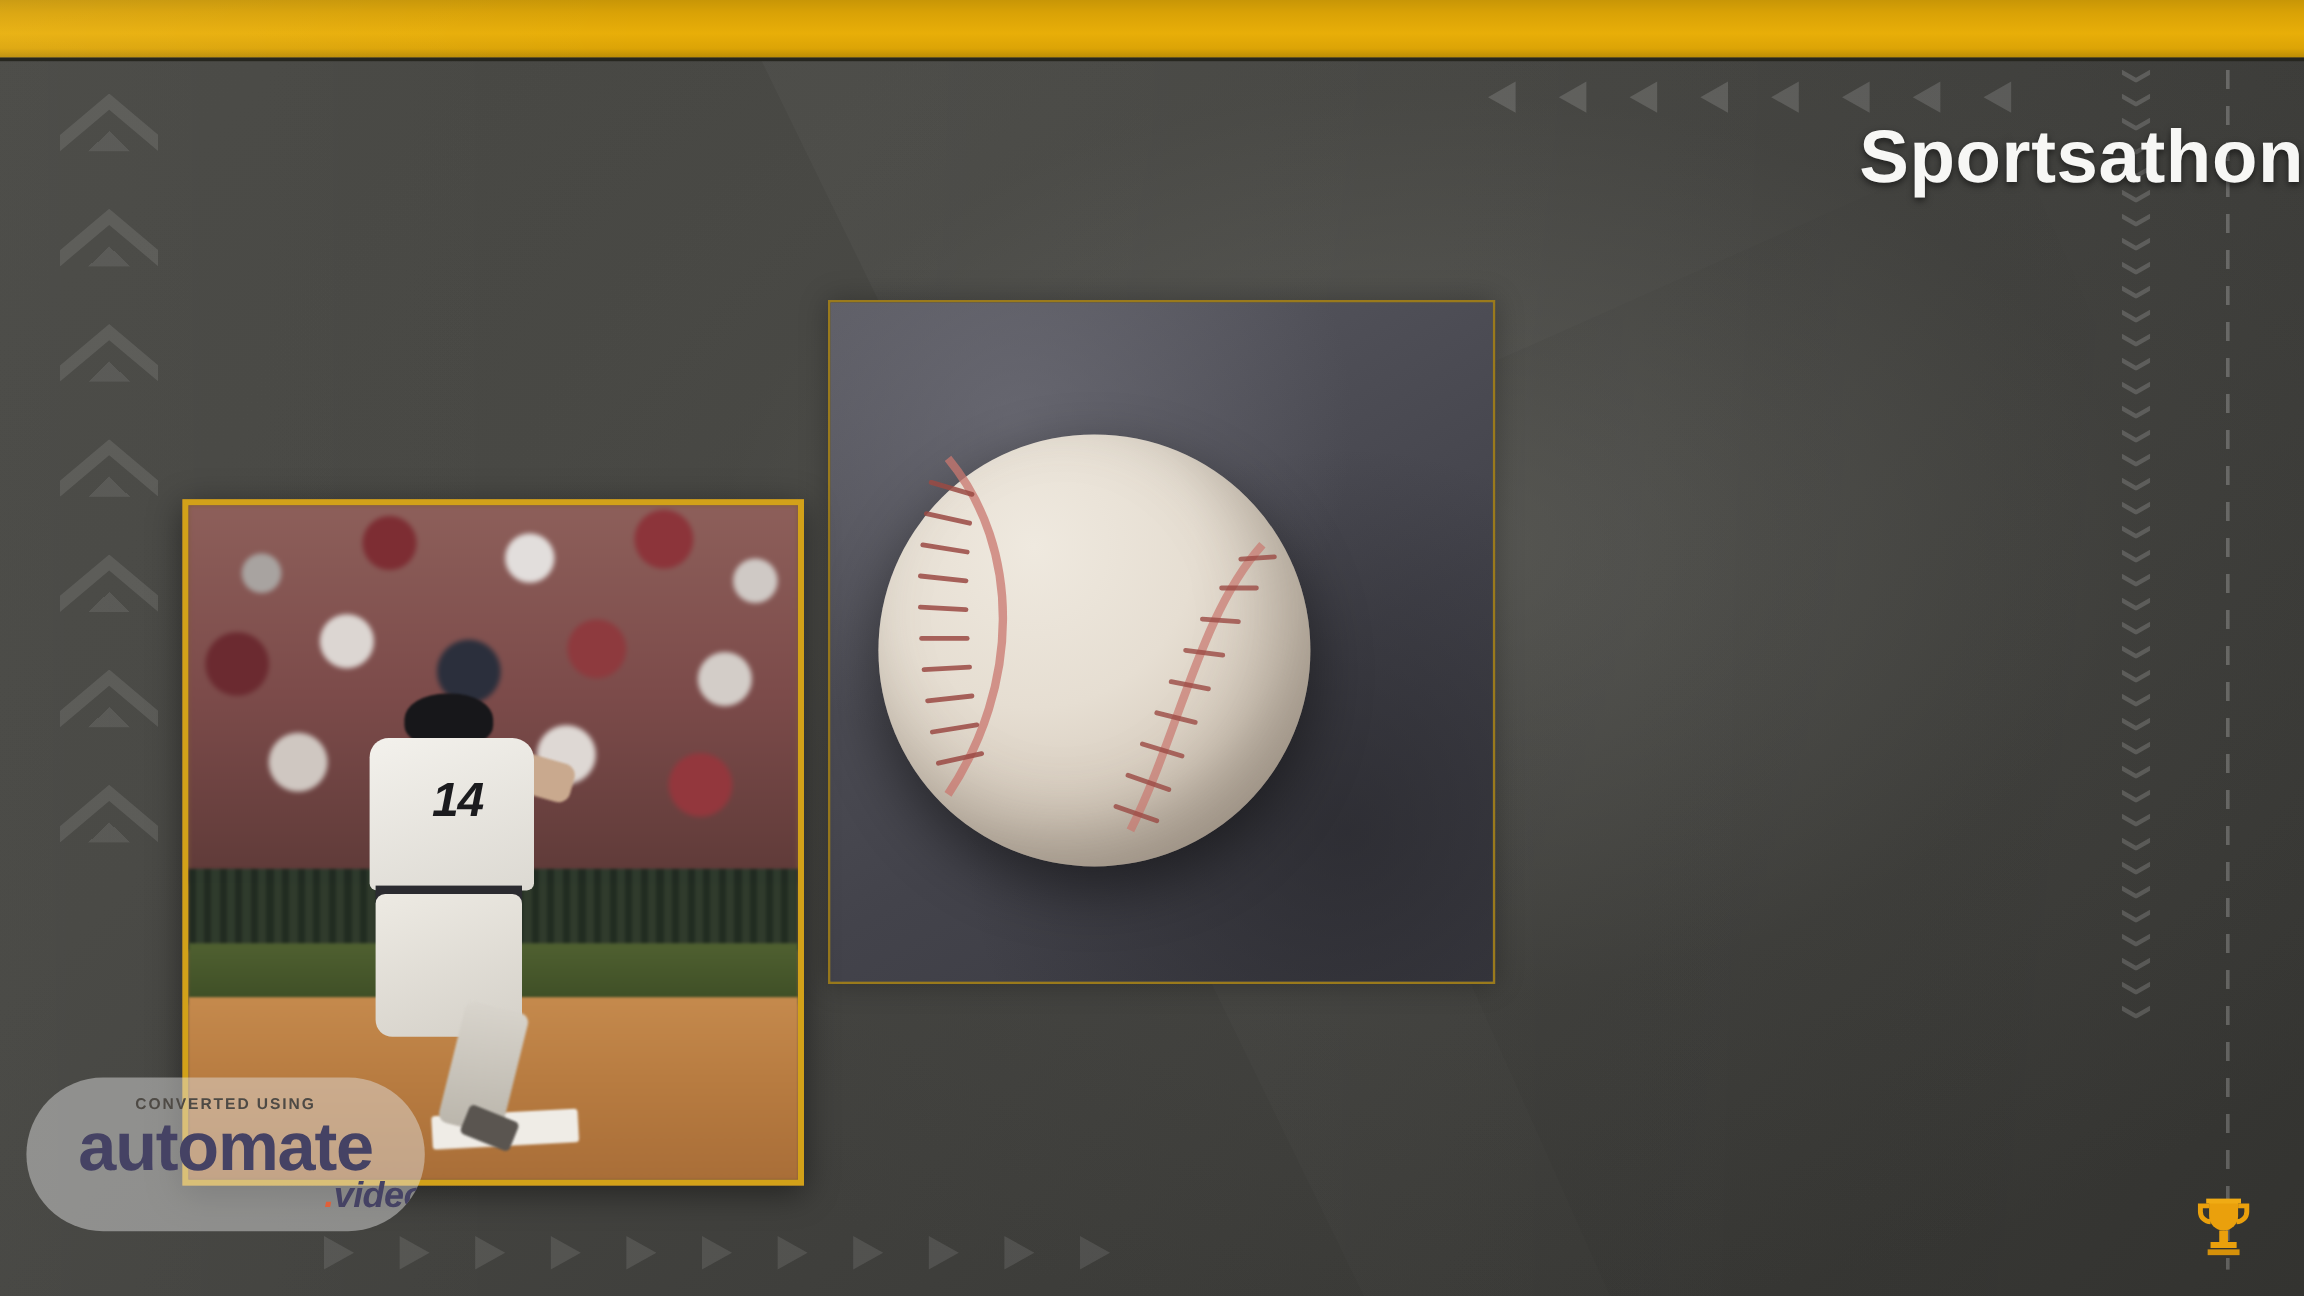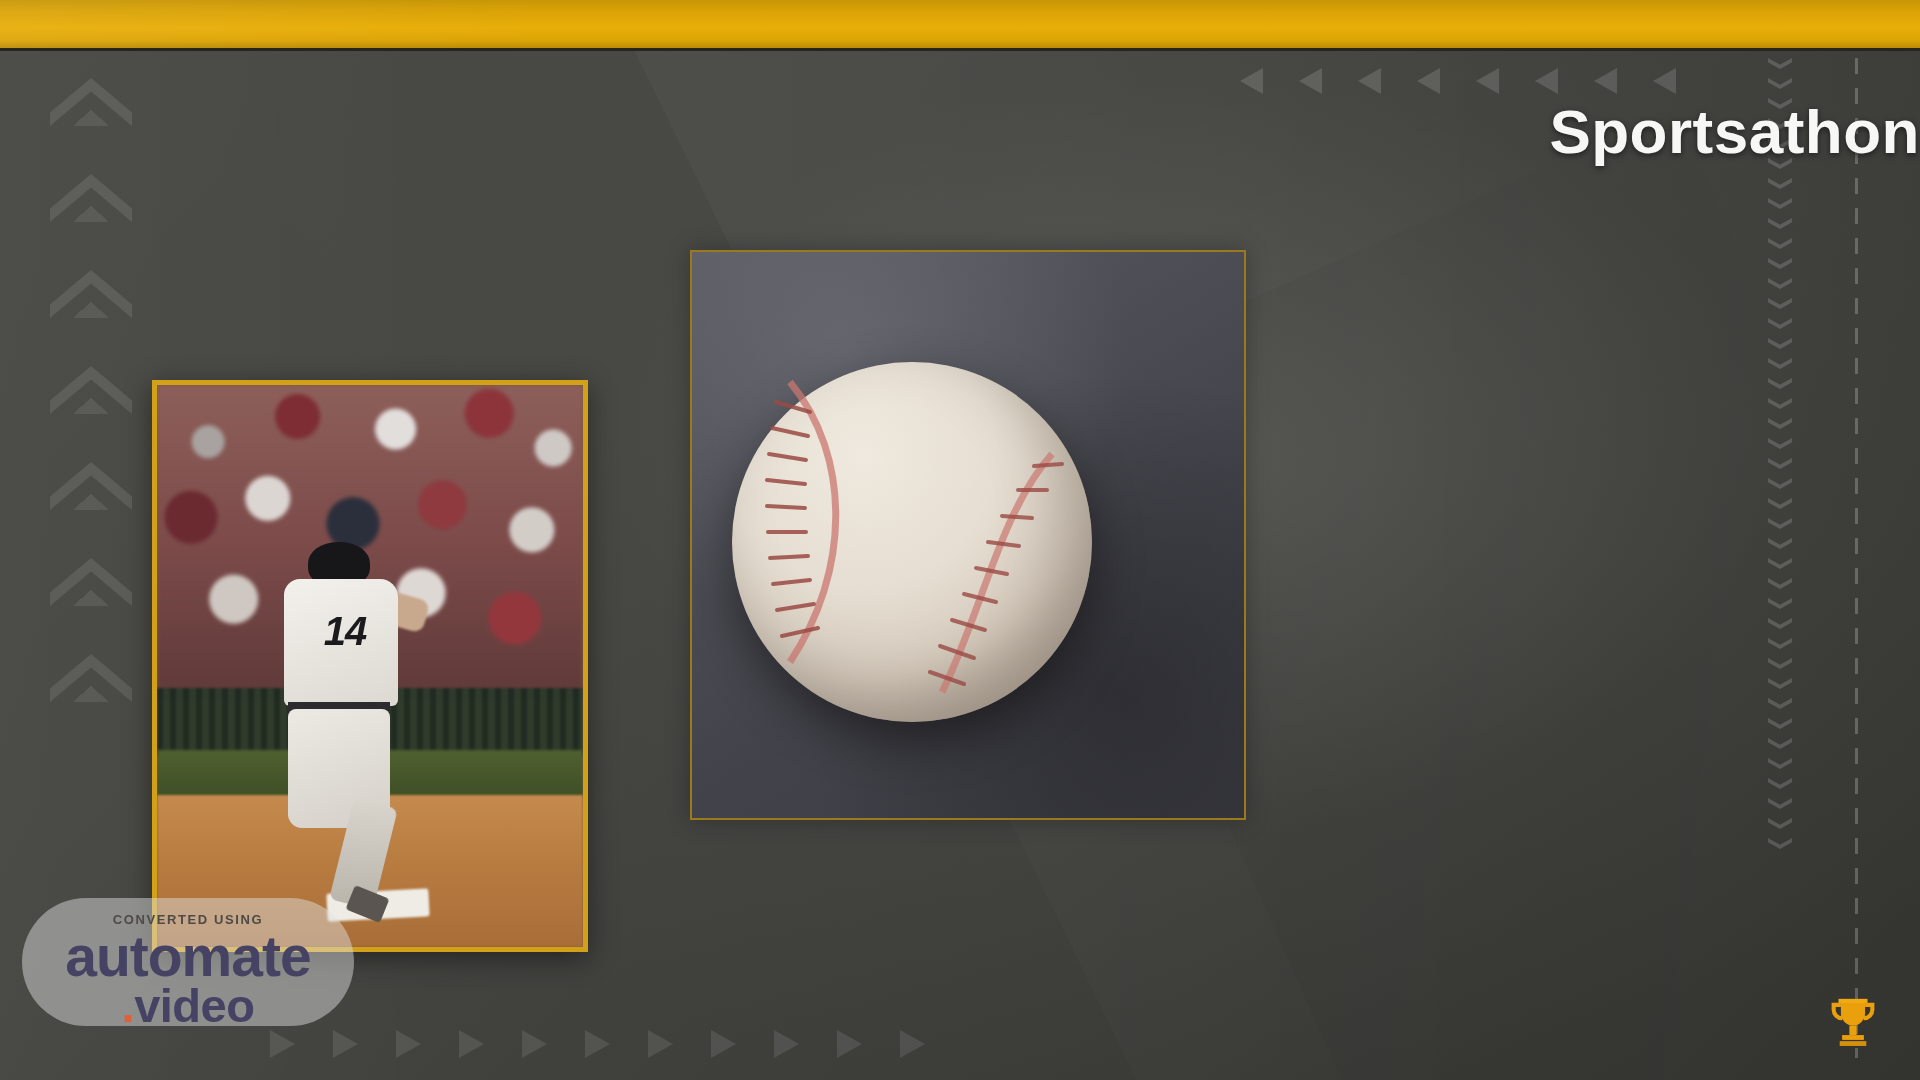--- a/index.html
+++ b/index.html
@@ -106,21 +106,21 @@
     background:
       radial-gradient(circle at 36% 26%, #efe9df 0%, #e6ded2 38%, #d6cbbd 64%, #bdb0a2 84%, #9e9183 100%);
     box-shadow:0 18px 50px rgba(0,0,0,0.45), inset -26px -30px 60px rgba(90,80,70,0.35);
     filter:blur(0.6px);
   }
   .seam { position:absolute; width:100%; height:100%; left:0; top:0; }
   .seam svg { width:100%; height:100%; }
 
   
   #player-frame {
-    position:absolute; left:152px; top:380px; width:436px; height:572px;
+    position:absolute; left:152px; top:416px; width:518px; height:572px;
     border:5px solid #d2a119; z-index:4; overflow:hidden;
     box-shadow:0 6px 26px rgba(0,0,0,0.45);
     background:#7e5a3a;
   }
   .ph { position:absolute; left:0; width:100%; }
   .ph-crowd { top:0; height:56%;
     background:
       radial-gradient(circle at 12% 18%, #a8a3a0 0 16px, rgba(0,0,0,0) 17px),
       radial-gradient(circle at 33% 10%, #7d2d33 0 22px, rgba(0,0,0,0) 23px),
       radial-gradient(circle at 56% 14%, #e2dedc 0 20px, rgba(0,0,0,0) 21px),
@@ -162,22 +162,22 @@
   
   #watermark {
     position:absolute; left:22px; top:898px; width:332px; height:128px;
     border-radius:64px; background:rgba(225,225,225,0.47);
     z-index:7; overflow:hidden;
   }
   #wm-top { position:absolute; left:0; top:14px; width:100%; text-align:center;
             font-size:13px; font-weight:700; letter-spacing:1.6px; color:#4e4a45; }
   #wm-mid { position:absolute; left:0; top:30px; width:100%; text-align:center;
             font-size:57px; font-weight:700; color:#454264; letter-spacing:-1px; line-height:1; }
-  #wm-bot { position:absolute; left:0; top:84px; width:100%; text-align:center;
-            font-size:47px; font-weight:700; color:#454264; letter-spacing:-0.5px; line-height:1; }
+  #wm-bot { position:absolute; left:0; top:84px; width:100%; text-align:right;
+            font-size:30px; font-weight:700; color:#454264; letter-spacing:-0.5px; line-height:1;font-style:italic; }
   #wm-dot { color:#e0603a; }
 </style>
 </head>
 <body>
 
 <div id="slide">
 
   <div class="sheen a"></div>
   <div class="sheen b"></div>
   <div class="sheen c"></div>

